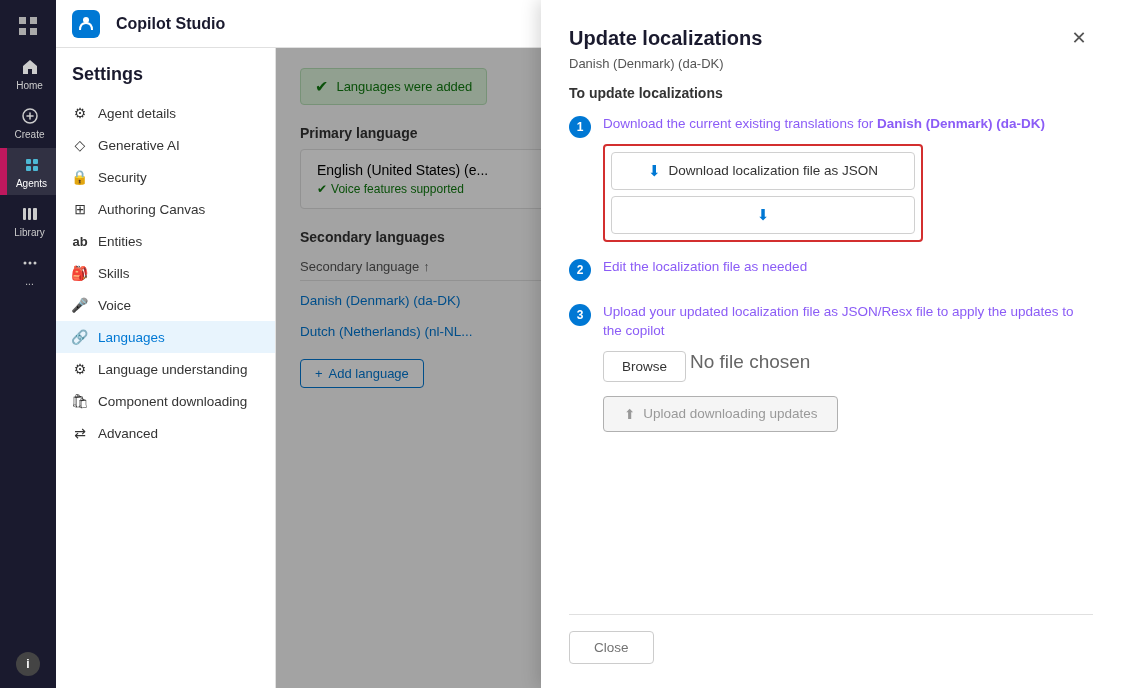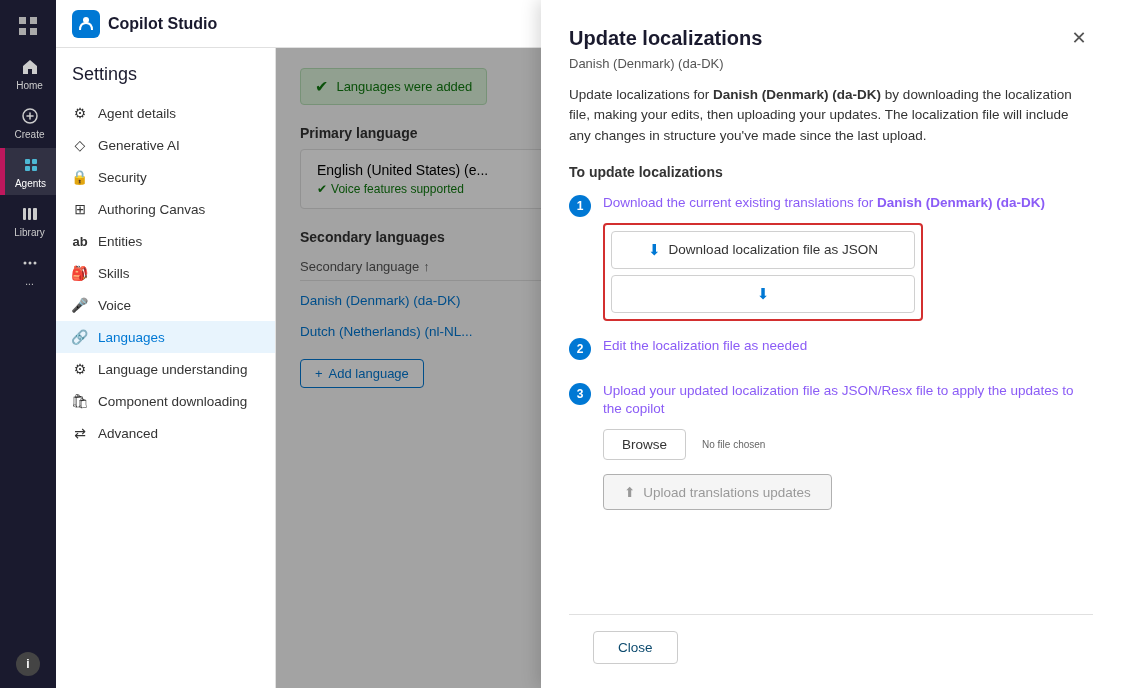--- a/index.html
+++ b/index.html
@@ -50,21 +50,21 @@
       width: 100%;
       padding: 6px 0;
       cursor: pointer;
       color: #ccc;
       font-size: 10px;
       gap: 2px;
     }
     .nav-item.active {
       color: white;
       background: rgba(255,255,255,0.1);
-      border-left: 5px solid #be185d;
+      border-left: 7px solid #be185d;
     }
     .nav-item:not(.active) { border-left: 3px solid transparent; }
     .nav-icon {
       width: 22px;
       height: 22px;
       display: flex;
       align-items: center;
       justify-content: center;
     }
     .nav-item-label { font-size: 10px; }
@@ -107,21 +107,21 @@
       padding: 8px 16px;
       background: white;
       border-bottom: 1px solid #e0e0e0;
       gap: 8px;
       height: 48px;
       flex-shrink: 0;
     }
     .brand-logo {
       display: flex;
       align-items: center;
-      gap: 8px;
+      gap: 16px;
     }
     .brand-icon {
       width: 28px;
       height: 28px;
     }
     .brand-name {
       font-size: 16px;
       font-weight: 600;
       color: #1a1a2e;
     }
@@ -137,21 +137,21 @@
     .sidebar {
       width: 220px;
       background: white;
       border-right: 1px solid #e0e0e0;
       padding: 16px 0;
       flex-shrink: 0;
       overflow-y: auto;
     }
     .sidebar-title {
       font-size: 18px;
-      font-weight: 400;
+      font-weight: 700;
       color: #1a1a2e;
       padding: 0 20px 12px 16px;
     }
     .sidebar-item {
       display: flex;
       align-items: center;
       gap: 10px;
       padding: 8px 16px;
       cursor: pointer;
       color: #333;
@@ -398,37 +398,36 @@
       font-size: 13.5px;
       font-weight: 500;
       color: #333;
       width: 100%;
     }
     .download-icon { color: #0078d4; font-size: 15px; }
 
     
     .browse-row {
       display: flex;
-      align-items: center;
-      gap: 16px;
+      gap: 4px;
       margin-top: 8px;
       margin-bottom: 14px;
     }
     .browse-btn {
       padding: 7px 18px;
       border: 1px solid #ccc;
       background: white;
       border-radius: 4px;
       cursor: pointer;
       font-size: 13.5px;
       color: #333;
       font-weight: 500;
     }
     .no-file-text {
-      font-size: 10px;
+      font-size: 19px;
       color: #666;
     }
 
     
     .upload-btn {
       display: flex;
       align-items: center;
       justify-content: center;
       gap: 8px;
       padding: 9px 20px;
@@ -448,23 +447,22 @@
       padding-top: 16px;
       border-top: 1px solid #e0e0e0;
     }
     .close-modal-btn {
       padding: 8px 24px;
       border: 1px solid #ccc;
       background: white;
       border-radius: 4px;
       cursor: pointer;
       font-size: 13.5px;
-      color: #0c4a6e;
+      color: #737373;
       font-weight: 500;
-      margin-left: 24px;
     }
 
     
     ::-webkit-scrollbar { width: 6px; }
     ::-webkit-scrollbar-track { background: #f1f1f1; }
     ::-webkit-scrollbar-thumb { background: #c0c0c0; border-radius: 3px; }
   </style>
 </head>
 <body>
 
@@ -640,23 +638,20 @@
   </div>
 
   <div class="modal-panel">
     <div class="modal-header">
       <h2 class="modal-title">Update localizations</h2>
       <button class="modal-close-btn">✕</button>
     </div>
 
     <div class="modal-subtitle">Danish (Denmark) (da-DK)</div>
 
-    <div class="modal-desc">
-      Update localizations for <strong>Danish (Denmark) (da-DK)</strong> by downloading the localization file, making your edits, then uploading your updates. The localization file will include any changes in structure you've made since the last upload.
-    </div>
 
 
     <div class="to-update-title">To update localizations</div>
 
     <div class="step">
       <div class="step-number">1</div>
       <div class="step-content">
         <div class="step-text">
           Download the current existing translations for <strong>Danish (Denmark) (da-DK)</strong>
         </div>
@@ -682,21 +677,21 @@
     <div class="step">
       <div class="step-number">3</div>
       <div class="step-content">
         <div class="step-text">Upload your updated localization file as JSON/Resx file to apply the updates to the copilot</div>
         <div class="browse-row">
           <button class="browse-btn">Browse</button>
           <span class="no-file-text">No file chosen</span>
         </div>
         <div class="upload-btn">
           <span>⬆</span>
-          <span>Upload translations updates</span>
+          <span>Upload downloading updates</span>
         </div>
       </div>
     </div>
 
     <div class="modal-footer">
       <button class="close-modal-btn">Close</button>
     </div>
   </div>
 </div>
 

